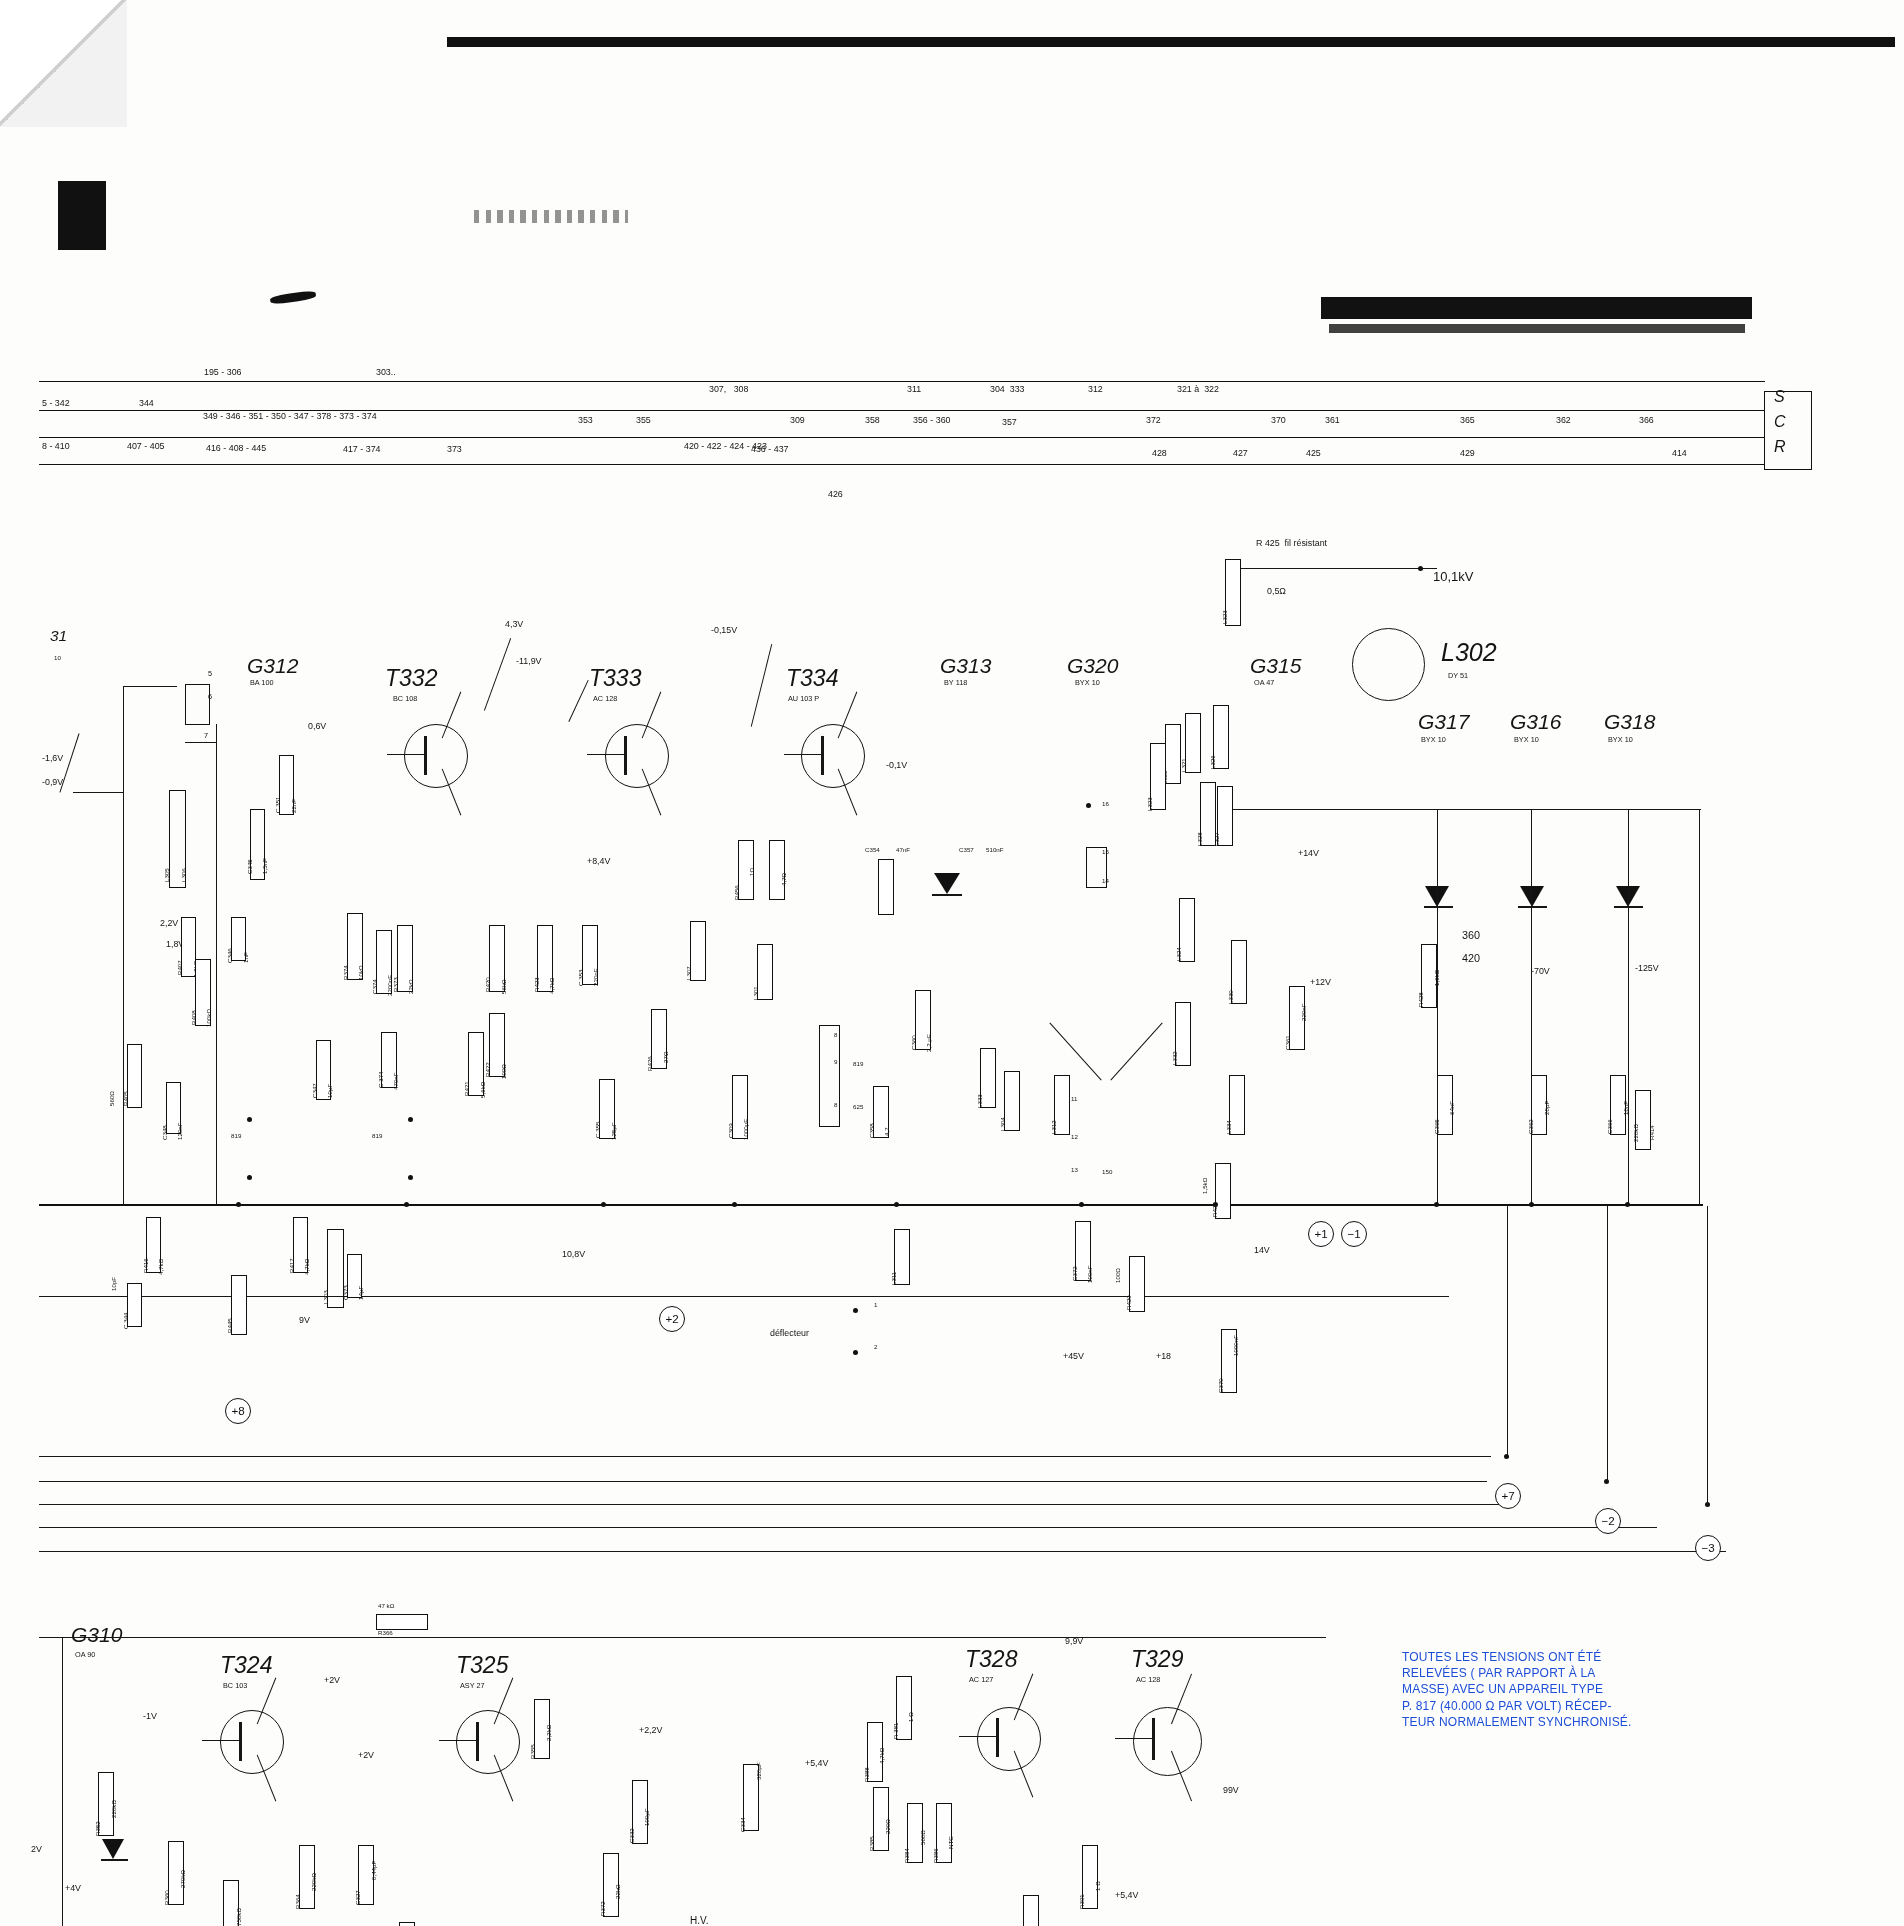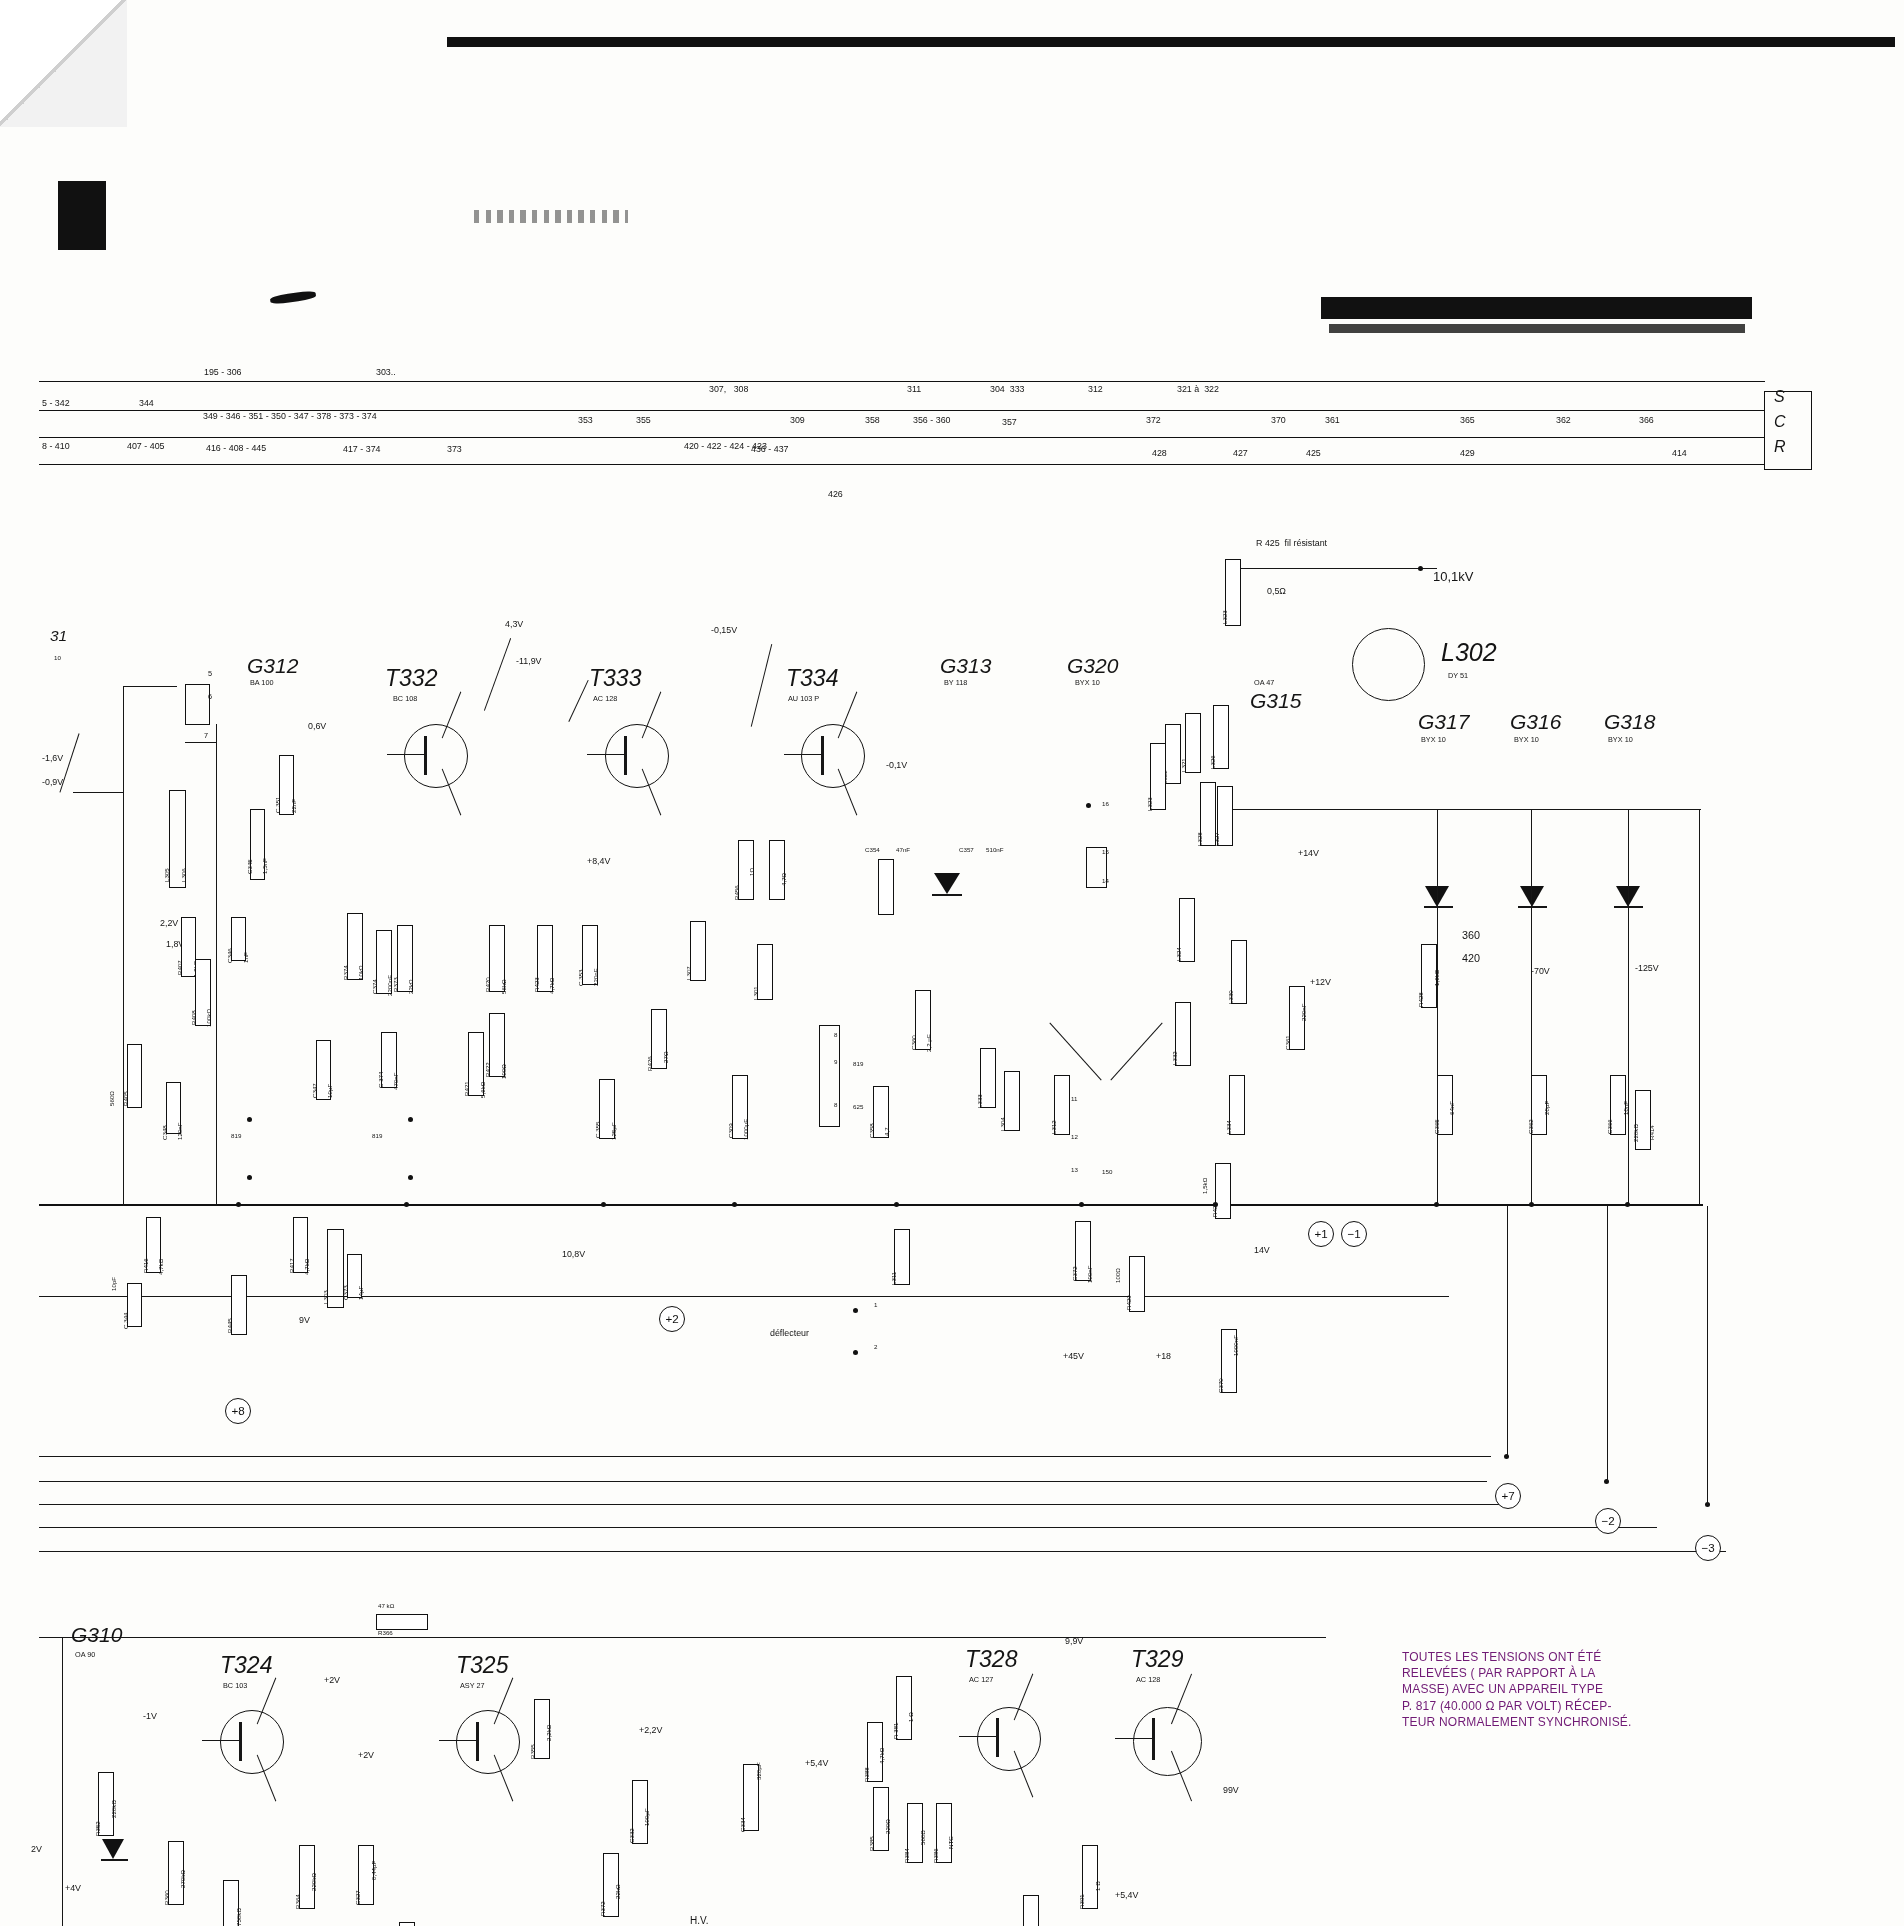--- a/index.html
+++ b/index.html
@@ -82,21 +82,21 @@
     position: absolute;
     background: #ffffff;
     box-shadow: 0 0 0 0 #000;
   }
   .tri-diode {
     position: absolute;
     width: 0; height: 0;
   }
   .notecard {
     position: absolute;
-    color: #701a75;
+    color: #1d4ed8;
     line-height: 1.35;
     letter-spacing: 0.2px;
   }
   .tiny { font-size: 7.3px; }
   .xtiny { font-size: 6.2px; }
   .small { font-size: 8.9px; }
   .med { font-size: 10.8px; }
   .big { font-size: 17px; font-style: italic; }
   .bigger { font-size: 21px; font-style: italic; }
   .hdr-table-line {
@@ -406,21 +406,21 @@
   <span class="lbl vert xtiny" style="left:1218px;top:1393px;">C370</span>
   <span class="lbl vert xtiny" style="left:1233px;top:1356px;">1000nF</span>
   <span class="lbl small" style="left:1254px;top:1246px;">14V</span>
   <div class="circleref" style="left:1308px;top:1221px;width:24px;height:24px;font-size:11.6px;line-height:23px;">+1</div>
   <div class="circleref" style="left:1341px;top:1221px;width:24px;height:24px;font-size:11.6px;line-height:23px;">−1</div>
 
   <div class="res" style="left:1215px;top:1163px;width:14px;height:54px;"></div>
   <span class="lbl vert xtiny" style="left:1212px;top:1217px;">R427</span>
   <span class="lbl vert xtiny" style="left:1202px;top:1194px;">1,5kΩ</span>
 
-  <span class="lbl bigger" style="left:1250px;top:690px;">G315</span>
+  <span class="lbl bigger" style="left:1250px;top:655px;">G315</span>
   <span class="lbl tiny" style="left:1254px;top:679px;">OA 47</span>
   <div class="tube" style="left:1352px;top:628px;width:71px;height:71px;"></div>
   <span class="lbl bigger" style="left:1441px;top:639px;font-size:25px;">L302</span>
   <span class="lbl tiny" style="left:1448px;top:672px;">DY 51</span>
   <span class="lbl small" style="left:1256px;top:539px;">R 425  fil résistant</span>
   <span class="lbl small" style="left:1267px;top:587px;">0,5Ω</span>
   <span class="lbl med" style="left:1433px;top:570px;font-size:13px;">10,1kV</span>
   <div class="wire-h" style="left:1233px;top:568px;width:204px;"></div>
   <div class="node" style="left:1418px;top:566px;"></div>
 

